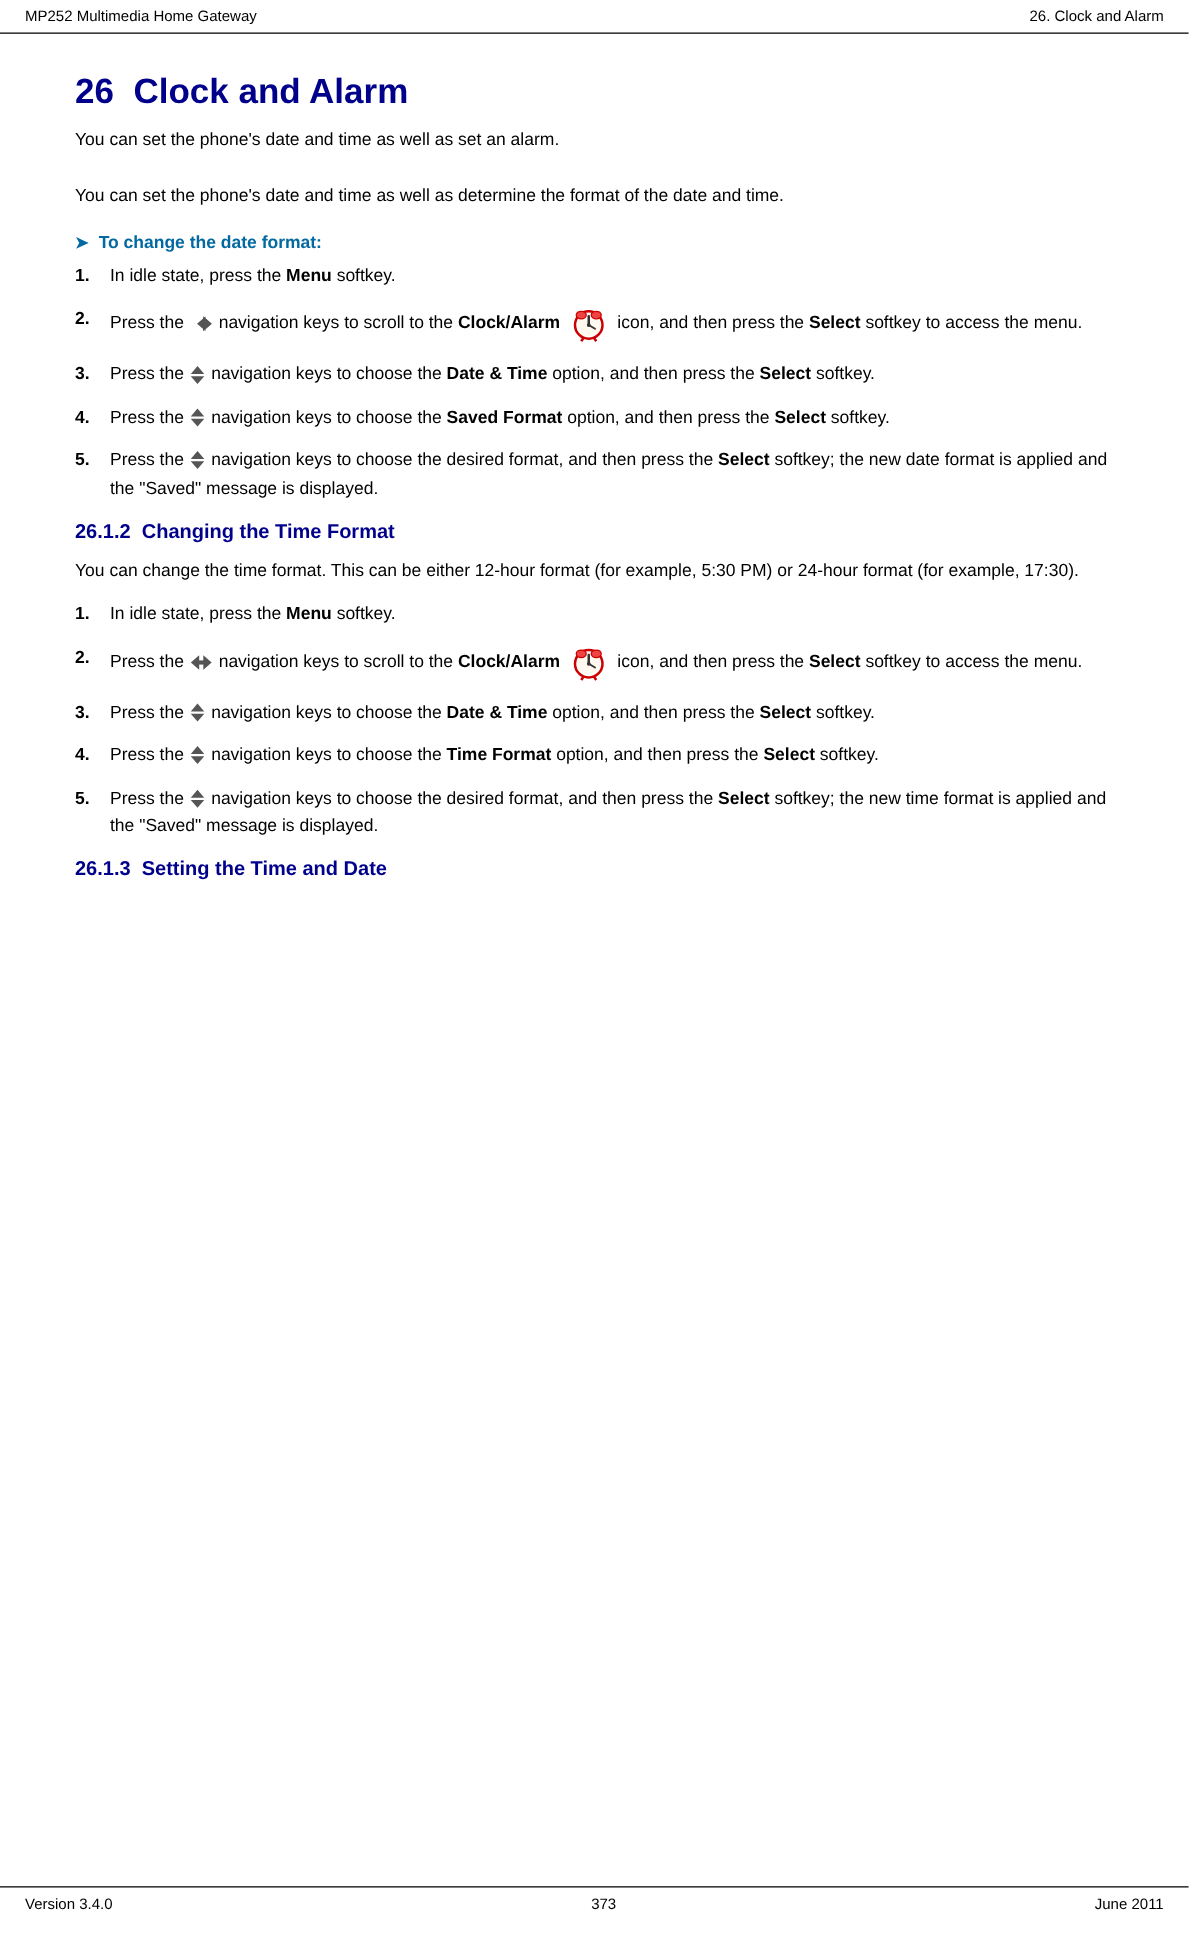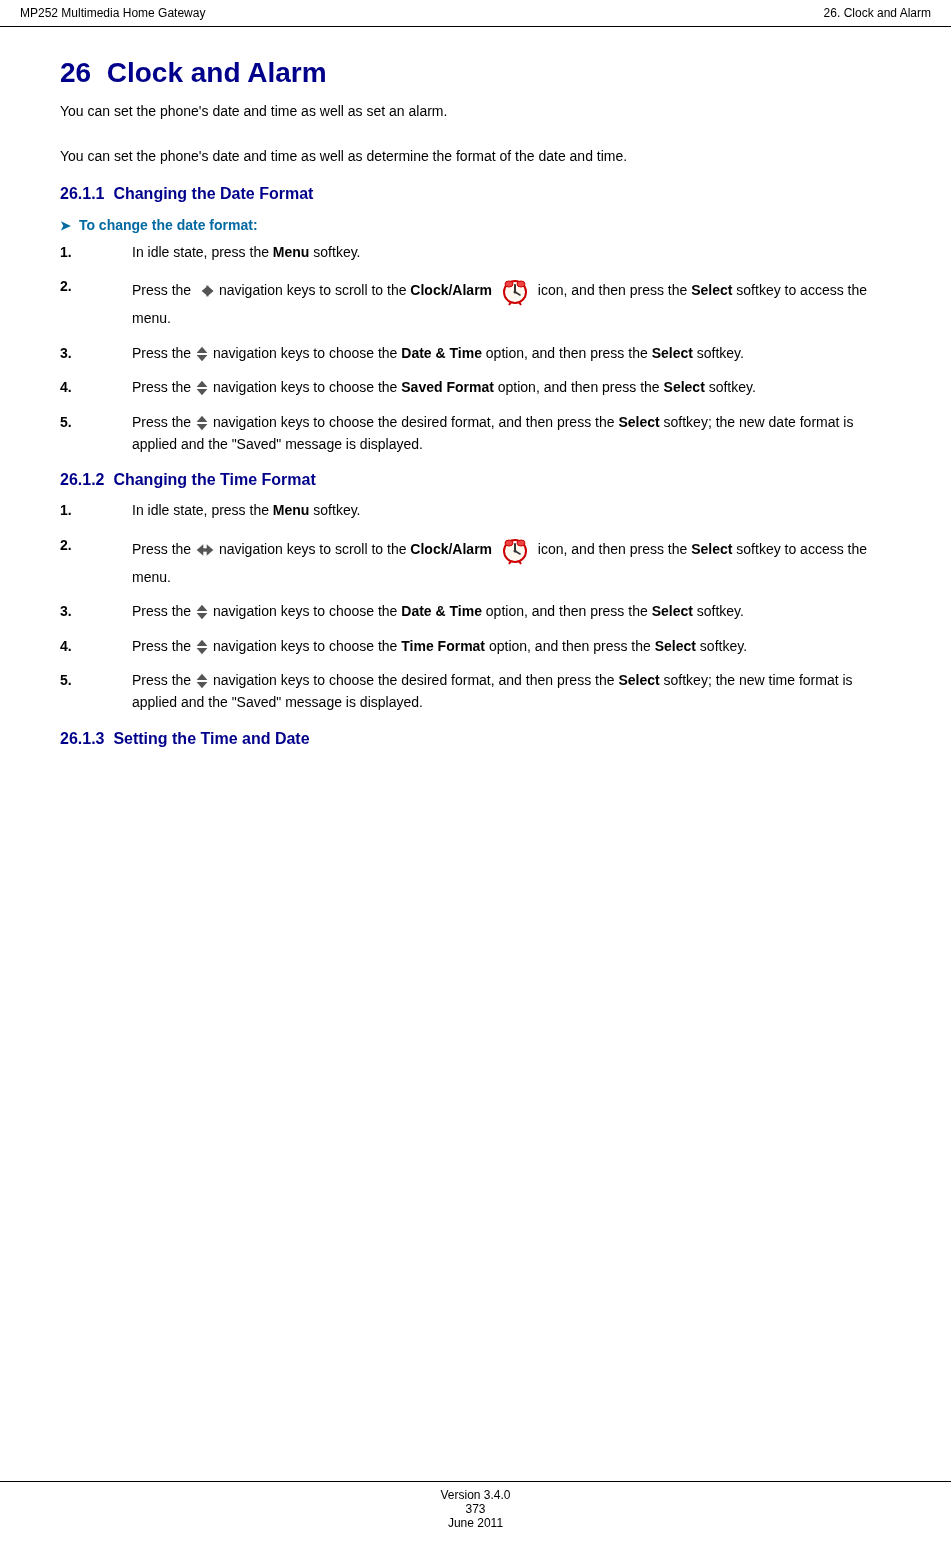--- a/index.html
+++ b/index.html
@@ -86,36 +86,34 @@
       line-height: 1.6;
     }
     .step-num {
       font-weight: bold;
       min-width: 28px;
       color: #000;
     }
     .step-text {
       flex: 1;
       line-height: 1.6;
-      margin-left: 44px;
     }
     .step-text b { font-weight: bold; }
     .page-footer {
       position: absolute;
       bottom: 16px;
       left: 0;
       right: 0;
       display: flex;
       justify-content: space-between;
       align-items: center;
       padding: 0 20px;
       border-top: 1px solid #000;
       font-size: 12px;
       padding-top: 6px;
-      flex-direction: column;
     }
     .nav-lr-icon {
       display: inline-flex;
       align-items: center;
       vertical-align: middle;
     }
     .nav-lr-icon svg {
       width: 20px;
       height: 18px;
     }
@@ -145,23 +143,20 @@
 
 <div class="page-content">
 
   <div class="chapter-title">
     <span>26</span>&nbsp;&nbsp;<span>Clock and Alarm</span>
   </div>
   <div class="chapter-intro">You can set the phone's date and time as well as set an alarm.</div>
 
   <div class="section-intro">You can set the phone's date and time as well as determine the format of the date and time.</div>
 
-  <div class="subsection-title">
-    <span>26.1.1</span>&nbsp;&nbsp;<span>Changing the Date Format</span>
-  </div>
 
   <div class="procedure-heading">
     <span>To change the date format:</span>
   </div>
 
   <ol class="steps-list">
 
     <li>
       <span class="step-num">1.</span>
       <span class="step-text">In idle state, press the <b>Menu</b> softkey.</span>
@@ -236,20 +231,21 @@
           </svg>
         </span>
         navigation keys to choose the desired format, and then press the <b>Select</b> softkey; the new date format is applied and the "Saved" message is displayed.
       </span>
     </li>
   </ol>
 
   <div class="subsection-title">
     <span>26.1.2</span>&nbsp;&nbsp;<span>Changing the Time Format</span>
   </div>
+  <div class="subsection-body">You can change the time format. This can be either 12-hour format (for example, 5:30 PM) or 24-hour format (for example, 17:30).</div>
 
 
   <ol class="steps-list">
 
     <li>
       <span class="step-num">1.</span>
       <span class="step-text">In idle state, press the <b>Menu</b> softkey.</span>
     </li>
 
     <li>

